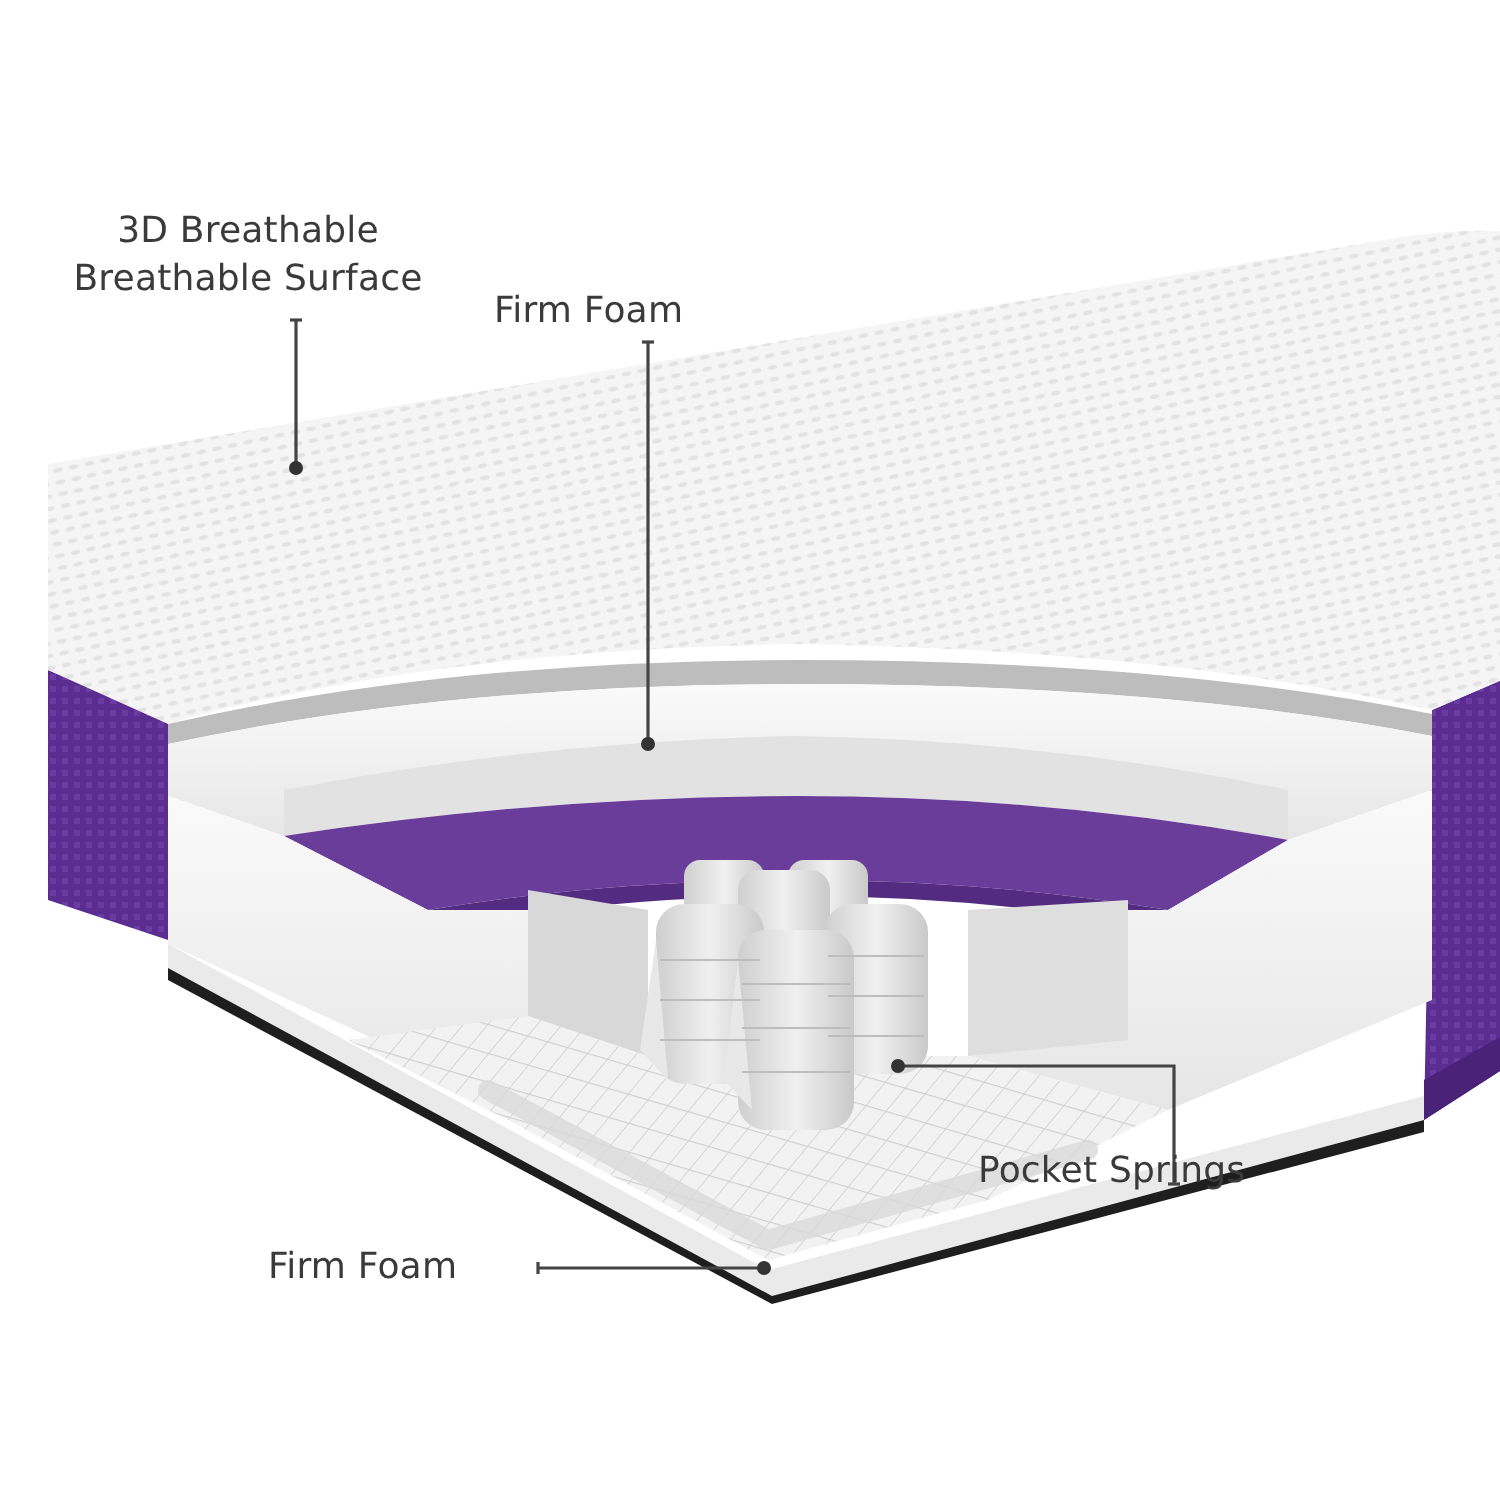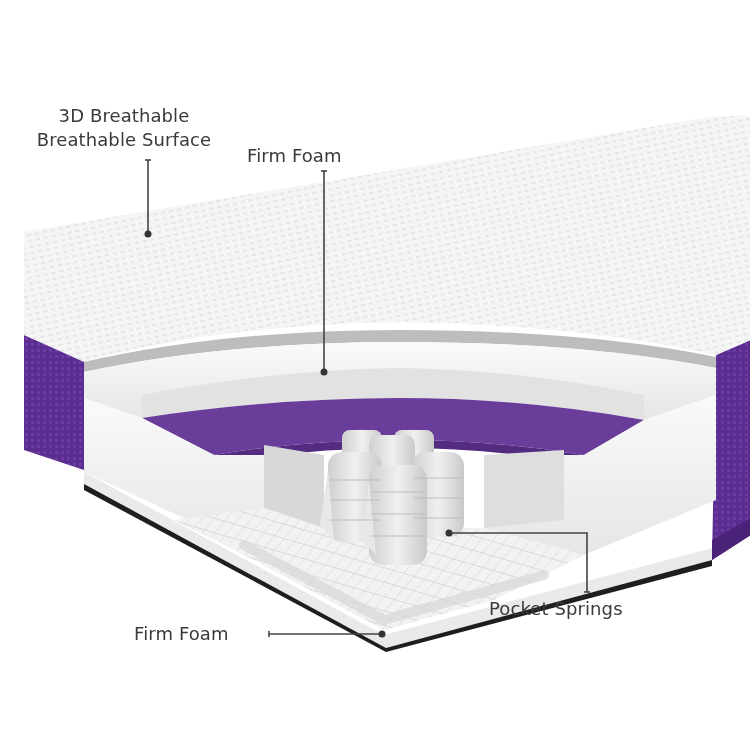--- a/index.html
+++ b/index.html
@@ -112,15 +112,15 @@
       <circle cx="425" cy="533" r="3.5"></circle>
       <circle cx="358" cy="634" r="3.5"></circle>
     </g>
   </svg>
 
   <div class="label center" style="left: 22px; top: 104px; width: 204px;">
     <div>3D Breathable</div>
     <div>Breathable Surface</div>
   </div>
   <div class="label" style="left: 247px; top: 144px;">Firm Foam</div>
-  <div class="label" style="left: 489px; top: 597px;">Pocket Springs</div>
+  <div class="label" style="left: 489px; top: 574px;">Pocket Springs</div>
   <div class="label" style="left: 134px; top: 622px;">Firm Foam</div>
 </div>
 
 </body></html>

